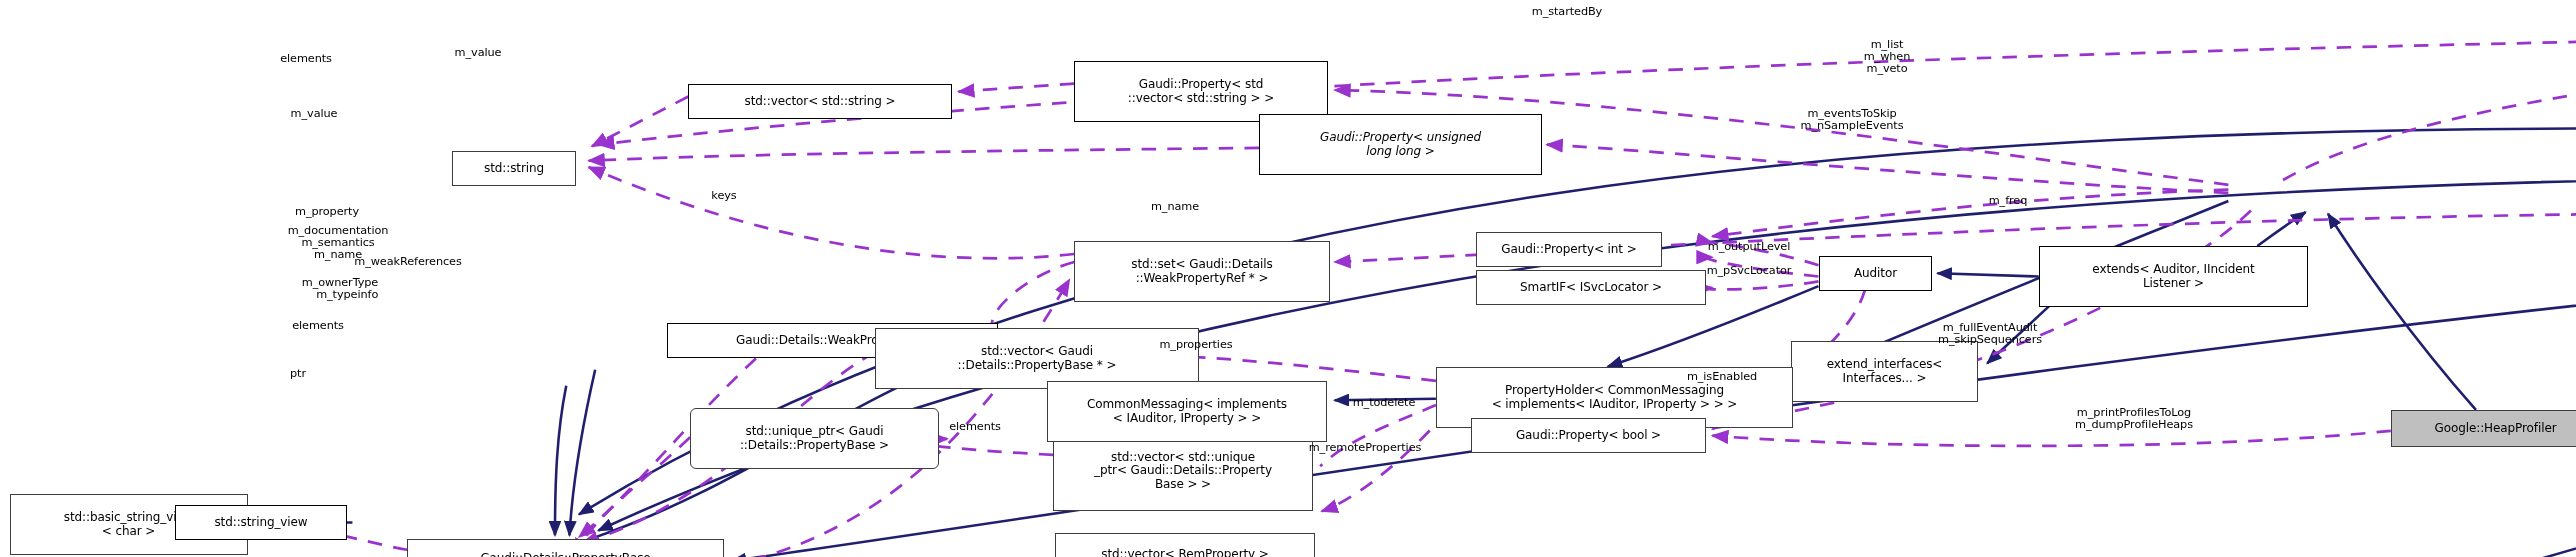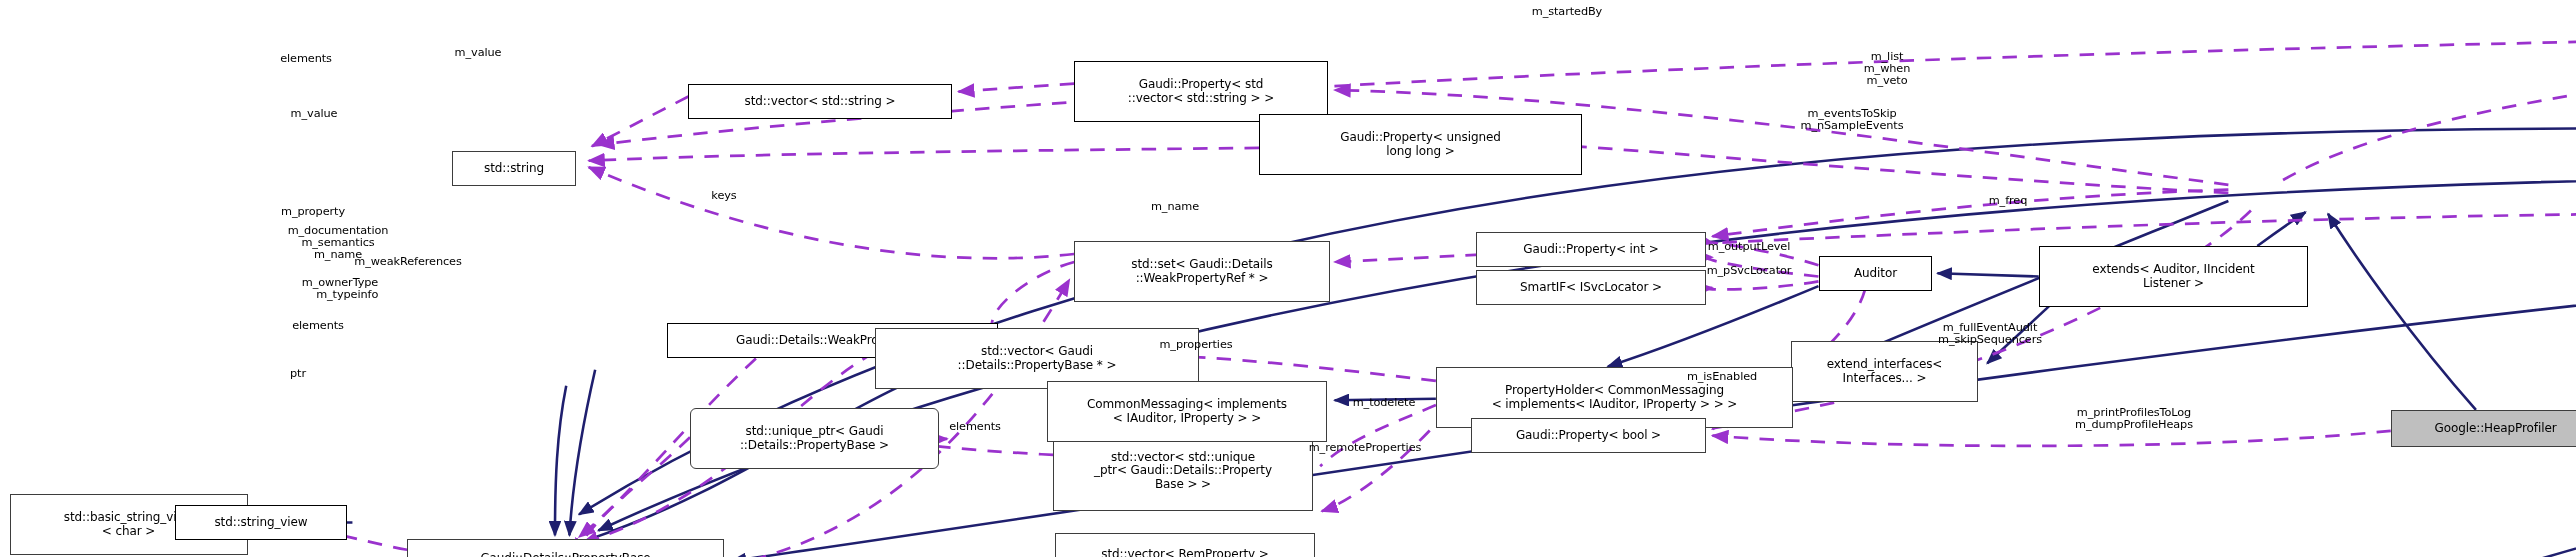--- a/index.html
+++ b/index.html
@@ -174,60 +174,60 @@
   <div id="node-layer">
       <div class="node thick" style="left: 9.6px; top: 494px; width: 238px; height: 61px;">std::basic_string_view
 &lt; char &gt;</div>
       <div class="node" style="left: 175px; top: 505px; width: 172px; height: 35px;">std::string_view</div>
       <div class="node thick" style="left: 407px; top: 539px; width: 317px; height: 39px;">Gaudi::Details::PropertyBase</div>
       <div class="node thick" style="left: 452px; top: 151px; width: 124px; height: 35px;">std::string</div>
       <div class="node" style="left: 688px; top: 84px; width: 264px; height: 35px;">std::vector&lt; std::string &gt;</div>
       <div class="node" style="left: 667px; top: 323px; width: 331px; height: 35px;">Gaudi::Details::WeakPropertyRef</div>
       <div class="node" style="left: 1074px; top: 61px; width: 254px; height: 61px;">Gaudi::Property&lt; std
 ::vector&lt; std::string &gt; &gt;</div>
-      <div class="node" style="left: 1259px; top: 114px; width: 323px; height: 61px;">Gaudi::Property&lt; unsigned
+      <div class="node" style="left: 1259px; top: 114px; width: 283px; height: 61px; font-style: italic;">Gaudi::Property&lt; unsigned
 long long &gt;</div>
       <div class="node thick" style="left: 1074px; top: 241px; width: 256px; height: 61px;">std::set&lt; Gaudi::Details
 ::WeakPropertyRef * &gt;</div>
       <div class="node thick" style="left: 875px; top: 328px; width: 324px; height: 61px;">std::vector&lt; Gaudi
 ::Details::PropertyBase * &gt;</div>
       <div class="node thick" style="left: 690px; top: 408px; width: 249px; height: 61px; border-radius: 6px;">std::unique_ptr&lt; Gaudi
 ::Details::PropertyBase &gt;</div>
       <div class="node thick" style="left: 1053px; top: 431px; width: 260px; height: 80px;">std::vector&lt; std::unique
 _ptr&lt; Gaudi::Details::Property
 Base &gt; &gt;</div>
       <div class="node thick" style="left: 1055px; top: 495px; width: 260px; height: 43px; margin-top: 38px;">std::vector&lt; RemProperty &gt;</div>
-      <div class="node thick" style="left: 1476px; top: 232px; width: 230px; height: 35px;">Gaudi::Property&lt; int &gt;</div>
+      <div class="node thick" style="left: 1476px; top: 232px; width: 186px; height: 35px;">Gaudi::Property&lt; int &gt;</div>
       <div class="node thick" style="left: 1476px; top: 270px; width: 230px; height: 35px;">SmartIF&lt; ISvcLocator &gt;</div>
       <div class="node" style="left: 1819px; top: 256px; width: 113px; height: 35px;">Auditor</div>
       <div class="node thick" style="left: 1791px; top: 341px; width: 187px; height: 61px;">extend_interfaces&lt;
 Interfaces... &gt;</div>
       <div class="node" style="left: 2039px; top: 246px; width: 269px; height: 61px;">extends&lt; Auditor, IIncident
 Listener &gt;</div>
       <div class="node thick" style="left: 1436px; top: 367px; width: 357px; height: 61px;">PropertyHolder&lt; CommonMessaging
 &lt; implements&lt; IAuditor, IProperty &gt; &gt; &gt;</div>
       <div class="node thick" style="left: 1047px; top: 381px; width: 280px; height: 61px;">CommonMessaging&lt; implements
 &lt; IAuditor, IProperty &gt; &gt;</div>
       <div class="node thick" style="left: 1471px; top: 418px; width: 235px; height: 35px;">Gaudi::Property&lt; bool &gt;</div>
       <div class="node highlight" style="left: 2391px; top: 410px; width: 209px; height: 37px;">Google::HeapProfiler</div>
     </div>
   <div id="label-layer" style="position:absolute;left:0;top:0;width:2576px;height:557px;border-radius:21px;">
       <div class="edge-label" style="left: 1567px; top: 6.4px;">m_startedBy</div>
-      <div class="edge-label" style="left: 1887px; top: 39px; margin-top: 12px;">m_list
+      <div class="edge-label" style="left: 1887px; top: 39px;">m_list
 m_when
 m_veto</div>
       <div class="edge-label" style="left: 306px; top: 53px;">elements</div>
       <div class="edge-label" style="left: 478px; top: 47px;">m_value</div>
       <div class="edge-label" style="left: 1852px; top: 108px;">m_eventsToSkip
 m_nSampleEvents</div>
       <div class="edge-label" style="left: 314px; top: 108px;">m_value</div>
       <div class="edge-label" style="left: 724px; top: 190px;">keys</div>
       <div class="edge-label" style="left: 1175px; top: 201px;">m_name</div>
       <div class="edge-label" style="left: 2008px; top: 195px;">m_freq</div>
-      <div class="edge-label" style="left: 313px; top: 206px;">m_property</div>
+      <div class="edge-label" style="left: 327px; top: 206px;">m_property</div>
       <div class="edge-label" style="left: 338px; top: 225px;">m_documentation
 m_semantics
 m_name</div>
       <div class="edge-label" style="left: 408px; top: 256px;">m_weakReferences</div>
       <div class="edge-label" style="left: 1749px; top: 241px;">m_outputLevel</div>
       <div class="edge-label" style="left: 340px; top: 277px; text-align: right;">m_ownerType
 m_typeinfo</div>
       <div class="edge-label" style="left: 1749px; top: 265px;">m_pSvcLocator</div>
       <div class="edge-label" style="left: 1990px; top: 322px;">m_fullEventAudit
 m_skipSequencers</div>

